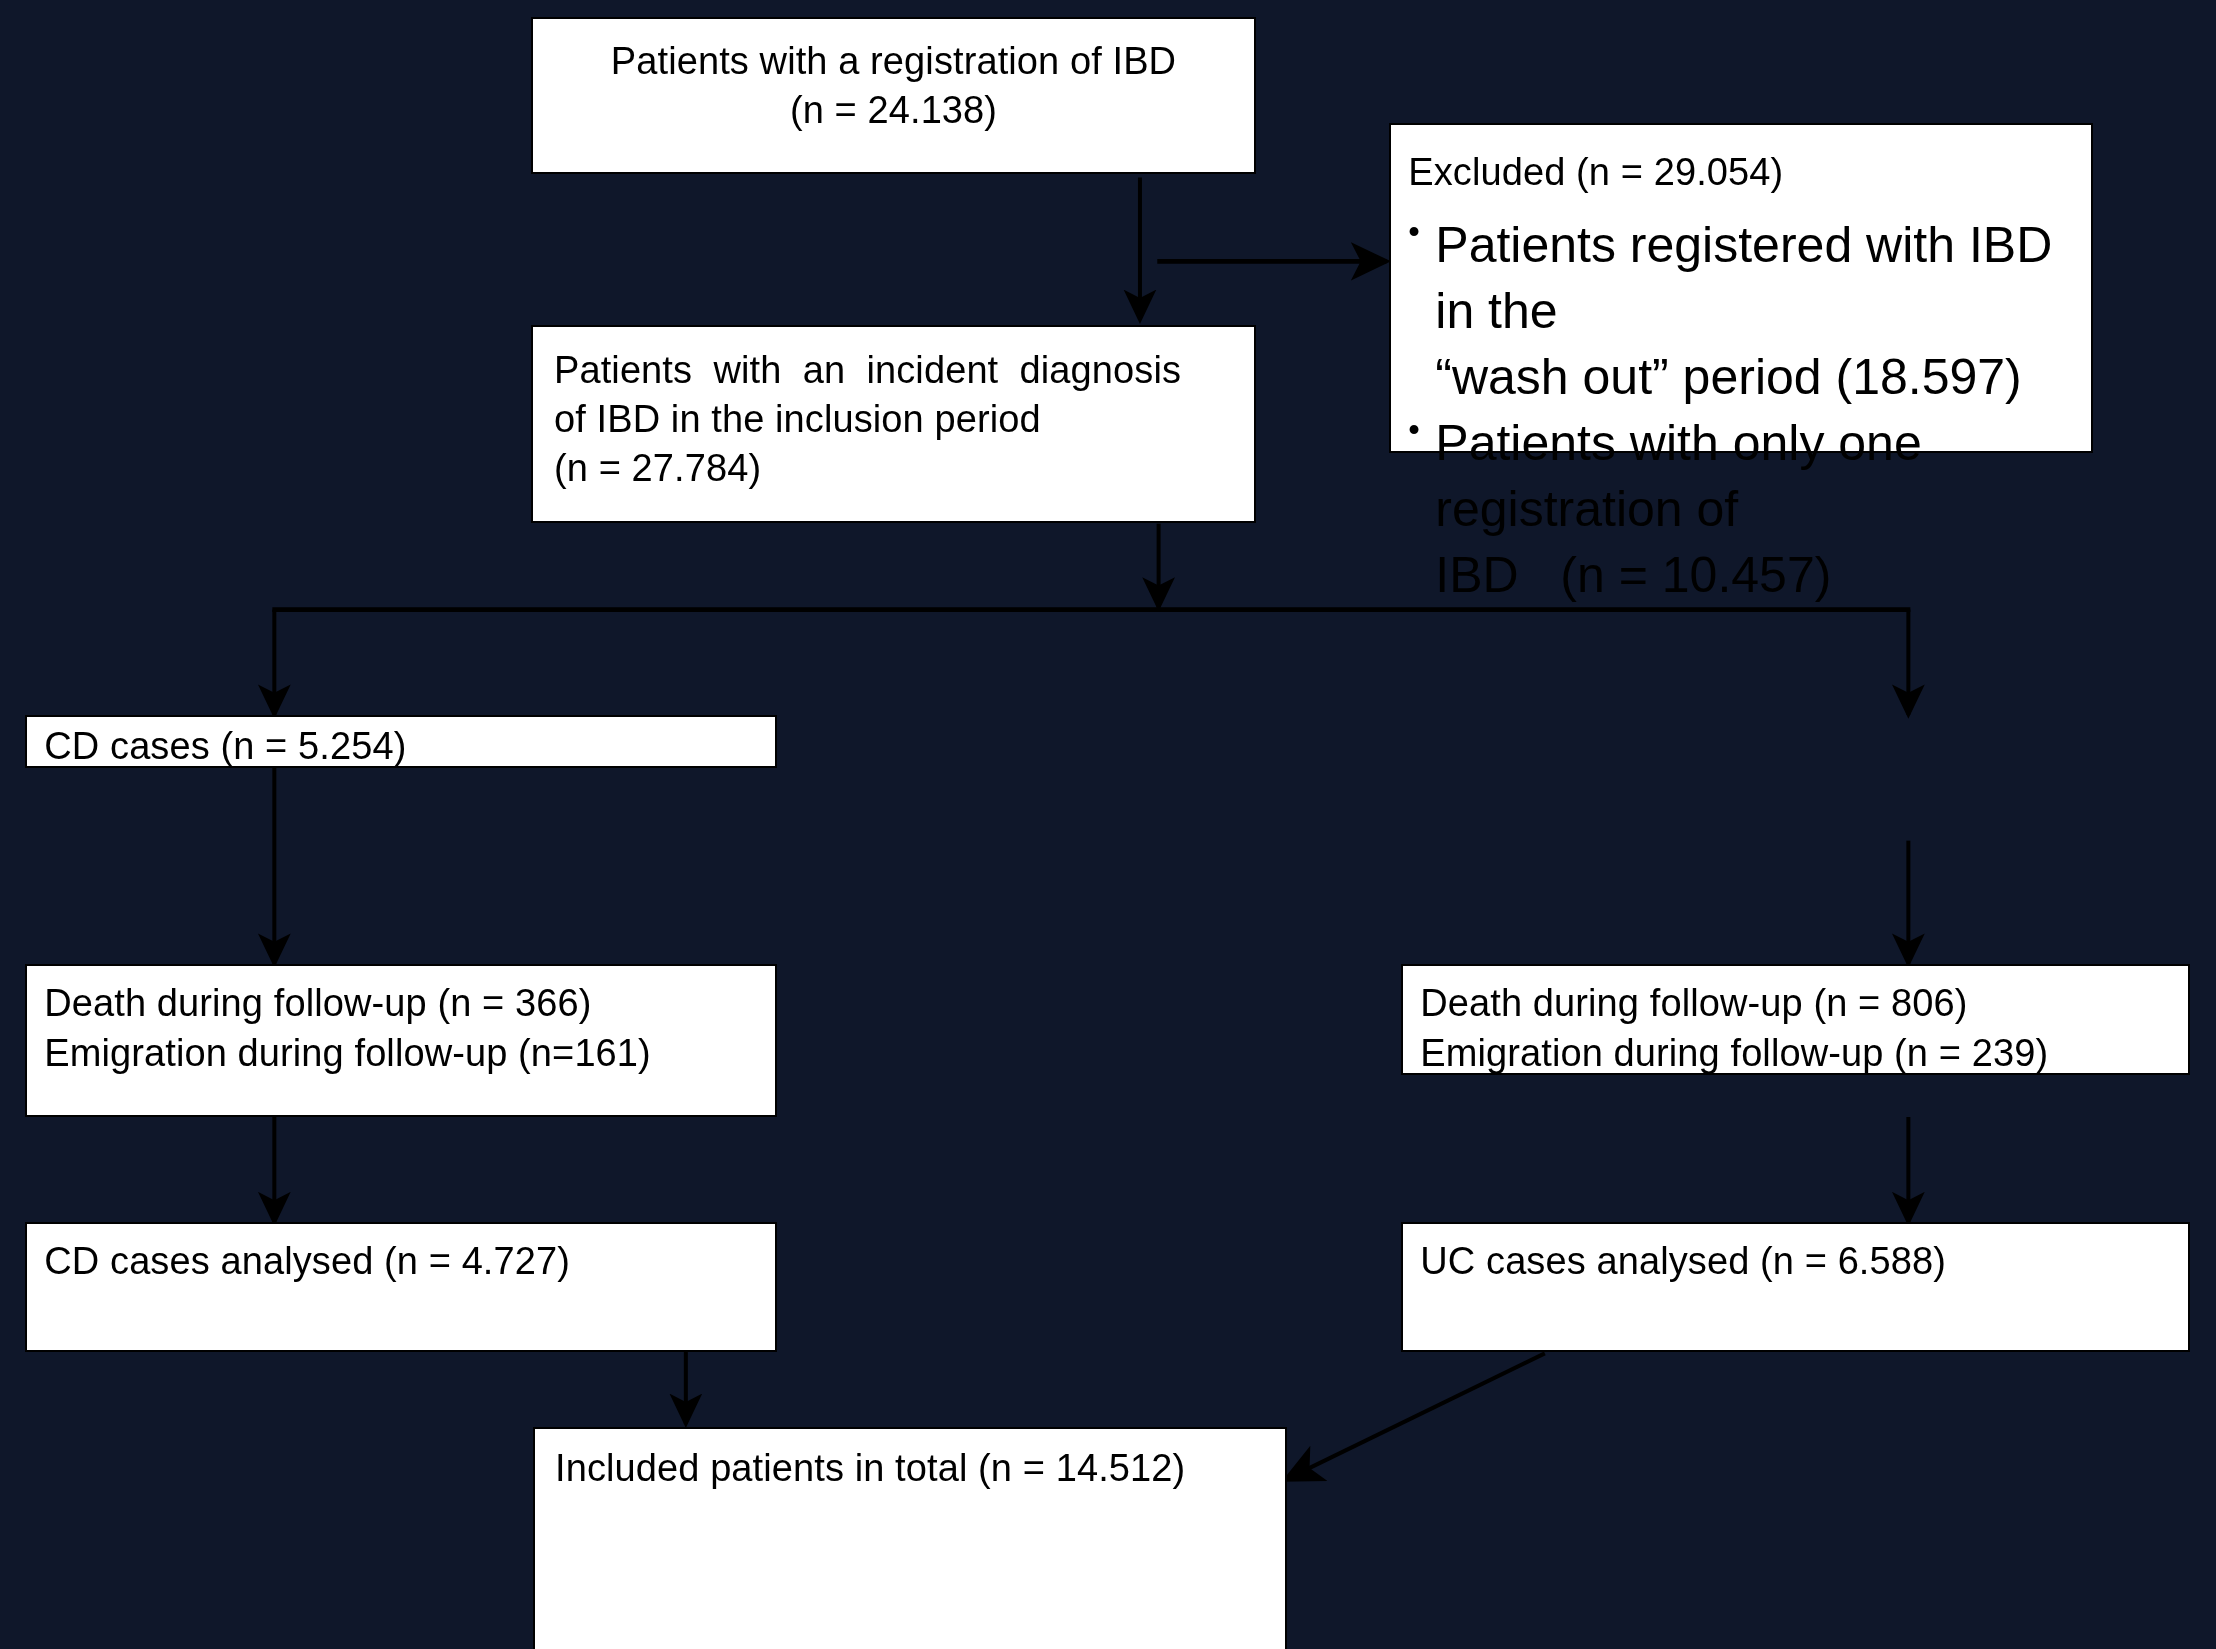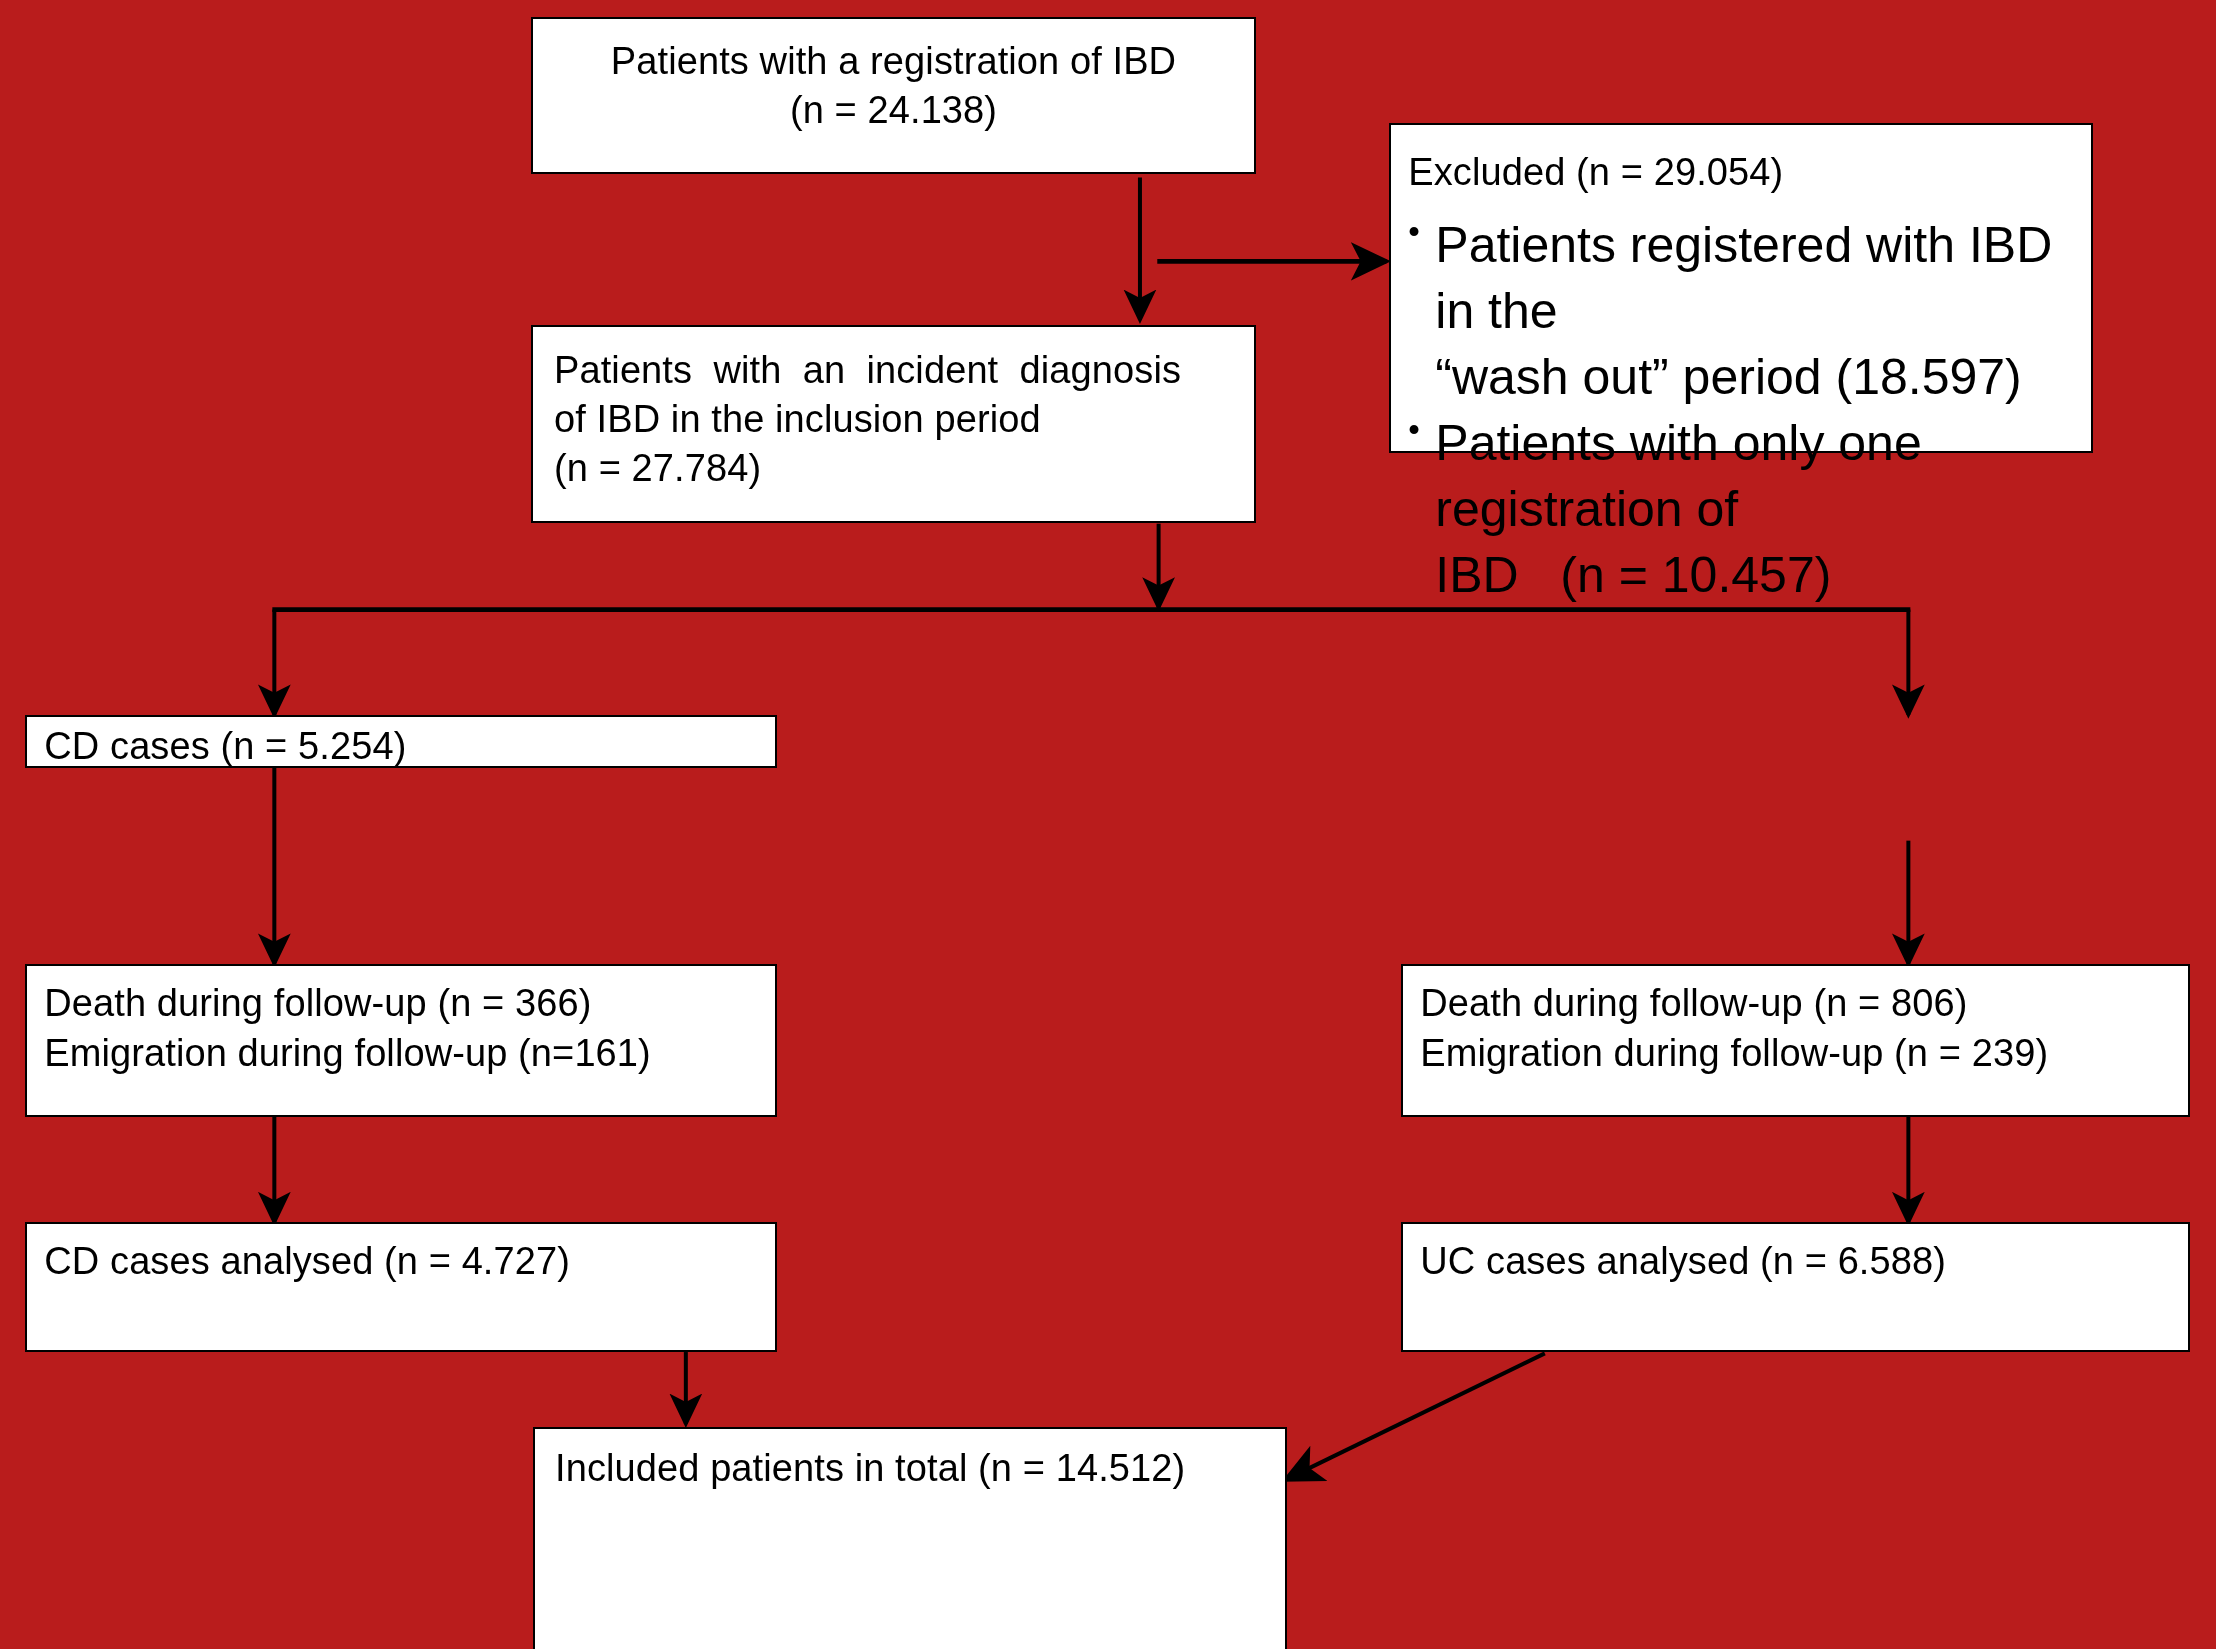--- a/index.html
+++ b/index.html
@@ -5,21 +5,21 @@
 <style>
   html,body{margin:0;padding:0;background:#ffffff;}
   body{
     font-family:"Liberation Sans", sans-serif;
     color:#000000;
   }
   #stage{
     position:relative;
     width:2216px;
     height:1650px;
-    background:#b91c1c;
+    background:#0f172a;
     overflow:hidden;
   }
   .box{
     position:absolute;
     box-sizing:border-box;
     border:2.7px solid #000000;
     background:#ffffff;
     padding:17.3px 20px 13.3px 20px;
   }
   .box .line{
@@ -116,21 +116,21 @@
   <div class="box" style="left:25px; top:715px; width:752px; height:53px; padding:5.3px 17.3px;">
     <span class="line">CD cases (n = 5.254)</span>
   </div>
 
 
   <div class="box" style="left:25px; top:964px; width:752px; height:153px; padding:13.3px 17.3px;">
     <span class="line">Death during follow-up (n = 366)</span>
     <span class="line">Emigration during follow-up (n=161)</span>
   </div>
 
-  <div class="box" style="left:1401px; top:964px; width:789px; height:153px; padding:13.3px 17.3px;">
+  <div class="box" style="left:1401px; top:964px; width:789px; height:111px; padding:13.3px 17.3px;">
     <span class="line">Death during follow-up (n = 806)</span>
     <span class="line">Emigration during follow-up (n = 239)</span>
   </div>
 
   <div class="box" style="left:25px; top:1222px; width:752px; height:130px; padding:13.3px 17.3px;">
     <span class="line">CD cases analysed (n = 4.727)</span>
   </div>
 
   <div class="box" style="left:1401px; top:1222px; width:789px; height:130px; padding:13.3px 17.3px;">
     <span class="line">UC cases analysed (n = 6.588)</span>

